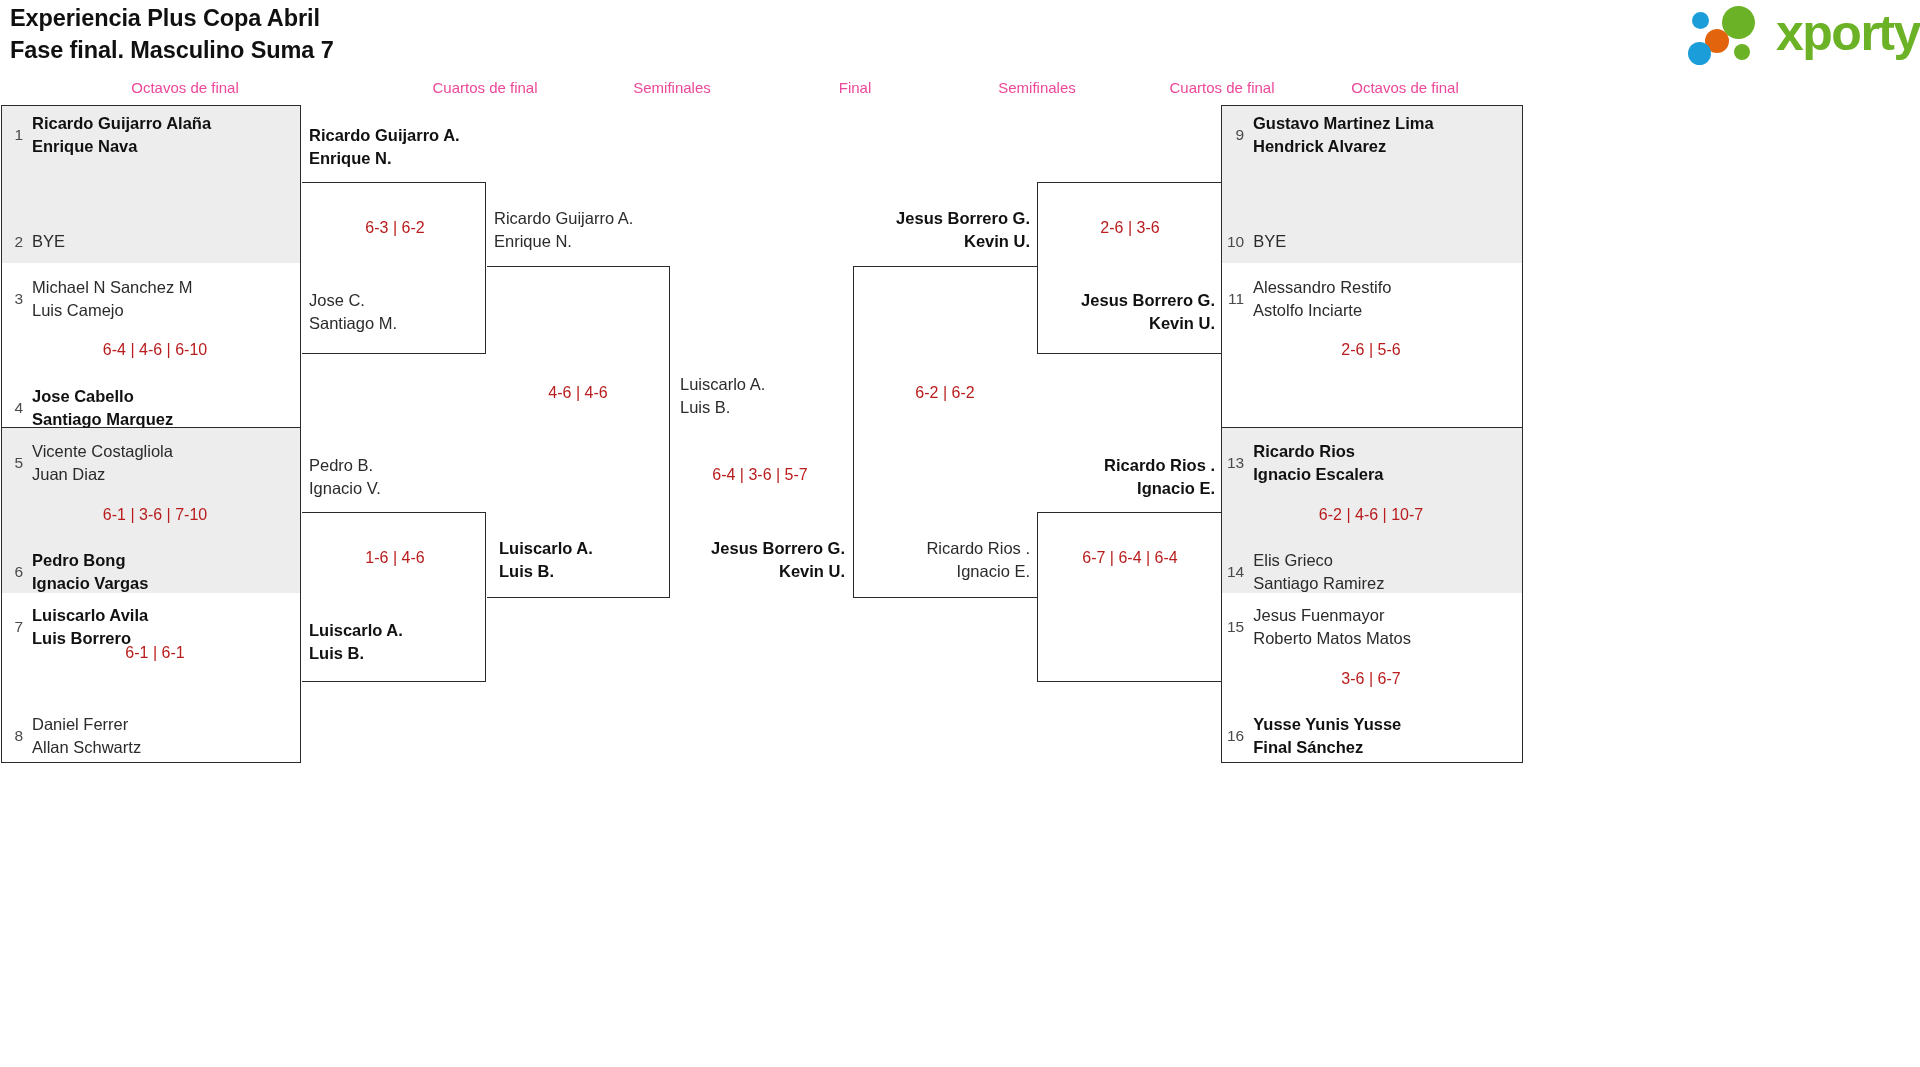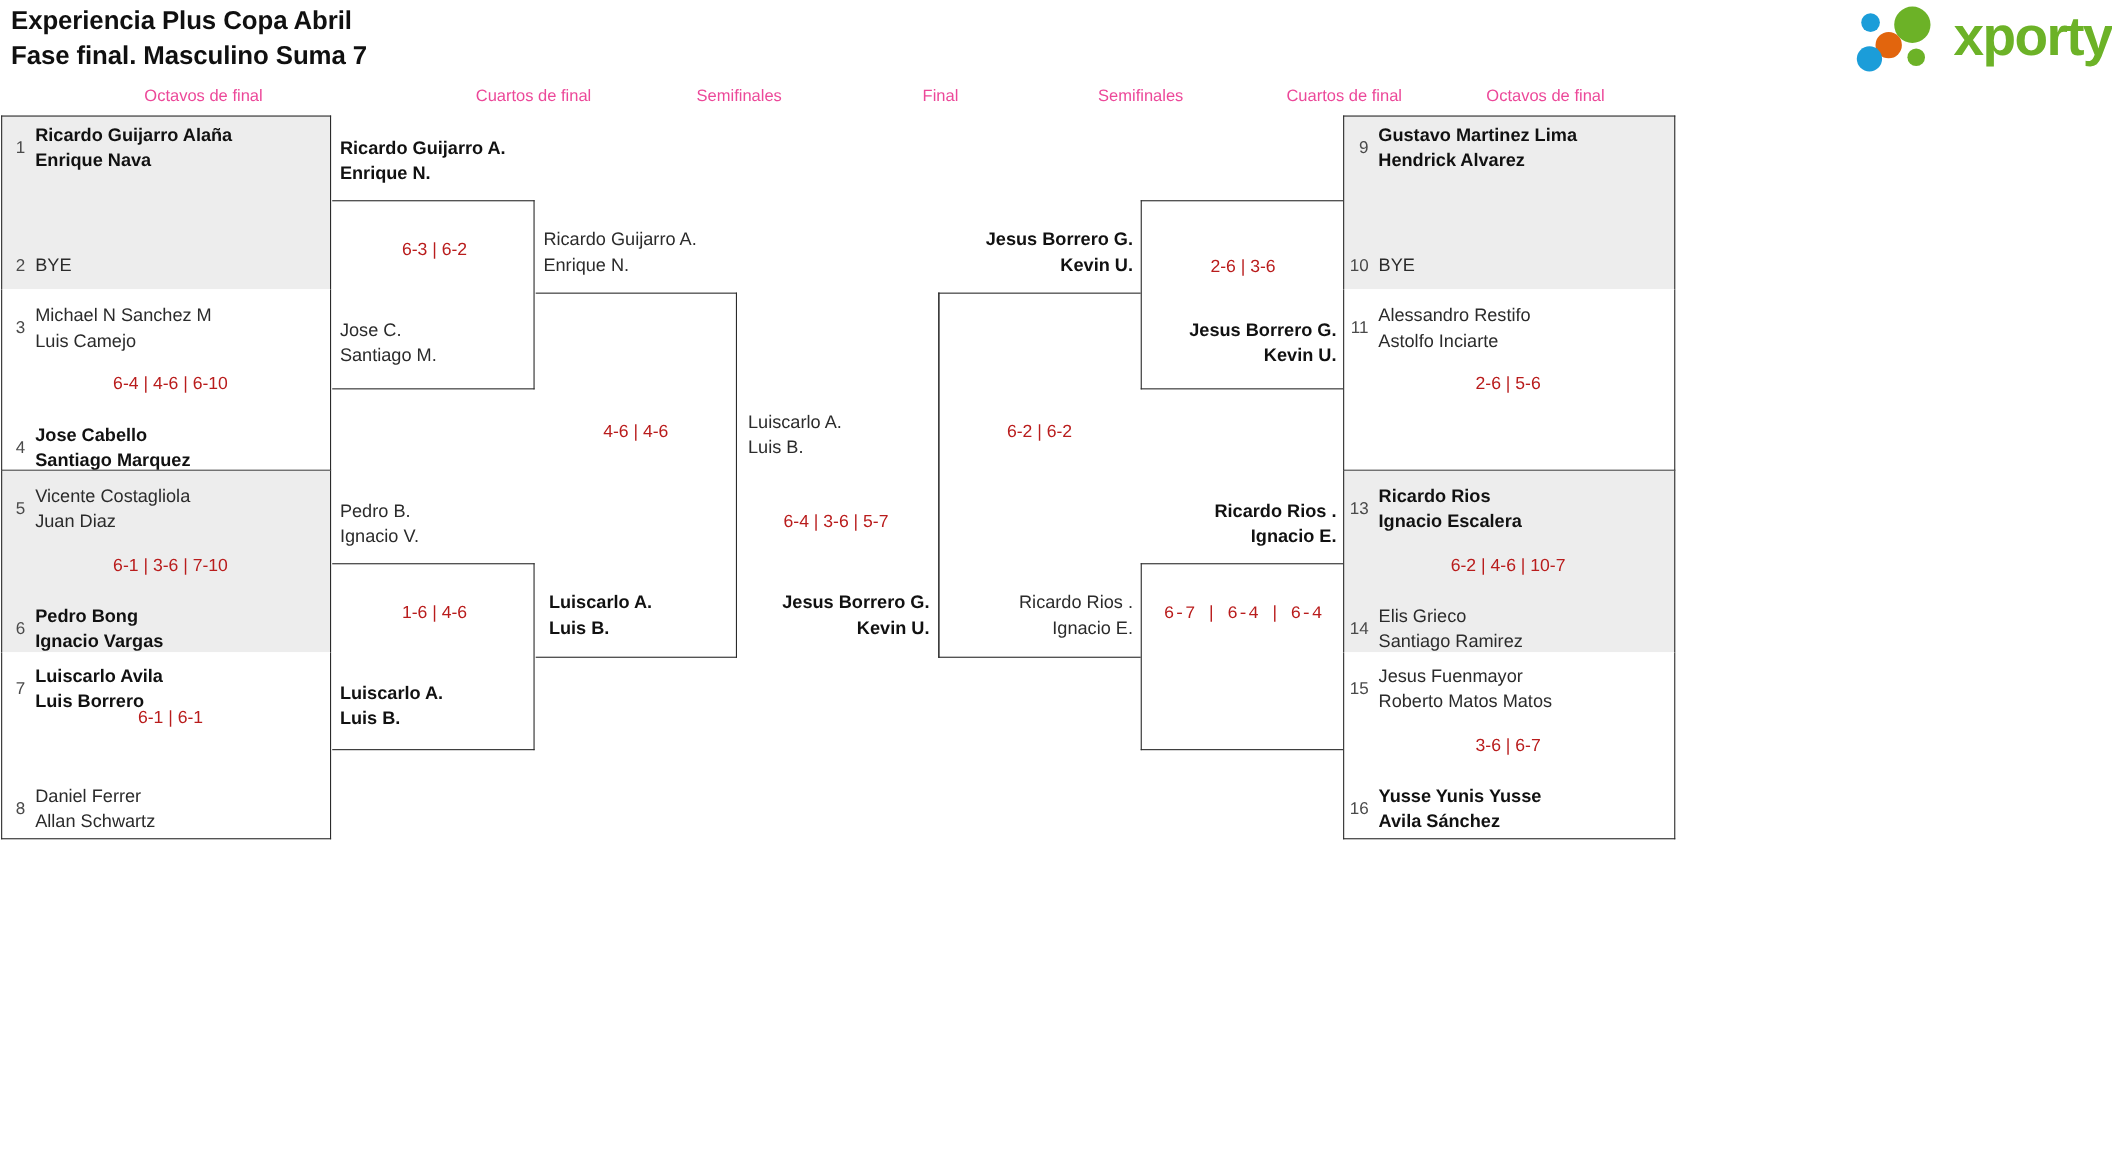--- a/index.html
+++ b/index.html
@@ -235,22 +235,22 @@
 
   <div class="pair right win" style="left:945px; top:289px; width:270px;">
     <span>Jesus Borrero G.</span><br>
     <span>Kevin U.</span>
   </div>
   <div class="pair right win" style="left:945px; top:454px; width:270px;">
     <span>Ricardo Rios .</span><br>
     <span>Ignacio E.</span>
   </div>
 
-  <div class="score" style="left:1040px; top:218px; width:180px;margin-top:15px;">2-6 | 3-6</div>
-  <div class="score" style="left:1040px; top:548px; width:180px;font-family:Liberation Mono, monospace;">6-7 | 6-4 | 6-4</div>
+  <div class="score" style="left:1040px; top:218px; width:180px;">2-6 | 3-6</div>
+  <div class="score" style="left:1040px; top:548px; width:180px;">6-7 | 6-4 | 6-4</div>
 
   <div class="entry shaded top-edge" style="left:1221px; top:105px; width:302px; height:158px;"></div>
   <div class="entry bot-edge" style="left:1221px; top:263px; width:302px; height:165px;"></div>
   <div class="entry shaded" style="left:1221px; top:428px; width:302px; height:165px;"></div>
   <div class="entry bot-edge" style="left:1221px; top:593px; width:302px; height:170px;"></div>
 
   <div class="seed-row" style="left:1227px; top:112px;">
     <span class="seed-num">9</span>
     <span class="seed-names win">
       <span>Gustavo Martinez Lima</span><br>
@@ -288,21 +288,21 @@
     <span class="seed-num">15</span>
     <span class="seed-names">
       <span>Jesus Fuenmayor</span><br>
       <span>Roberto Matos Matos</span>
     </span>
   </div>
   <div class="seed-row" style="left:1227px; top:713px;">
     <span class="seed-num">16</span>
     <span class="seed-names win">
       <span>Yusse Yunis Yusse</span><br>
-      <span>Avila Sánchez</span>
+      <span>Final Sánchez</span>
     </span>
   </div>
 
   <div class="score" style="left:1240px; top:340px; width:262px;">2-6 | 5-6</div>
   <div class="score" style="left:1240px; top:505px; width:262px;">6-2 | 4-6 | 10-7</div>
   <div class="score" style="left:1240px; top:669px; width:262px;">3-6 | 6-7</div>
 
 </div>
 
 </body></html>

